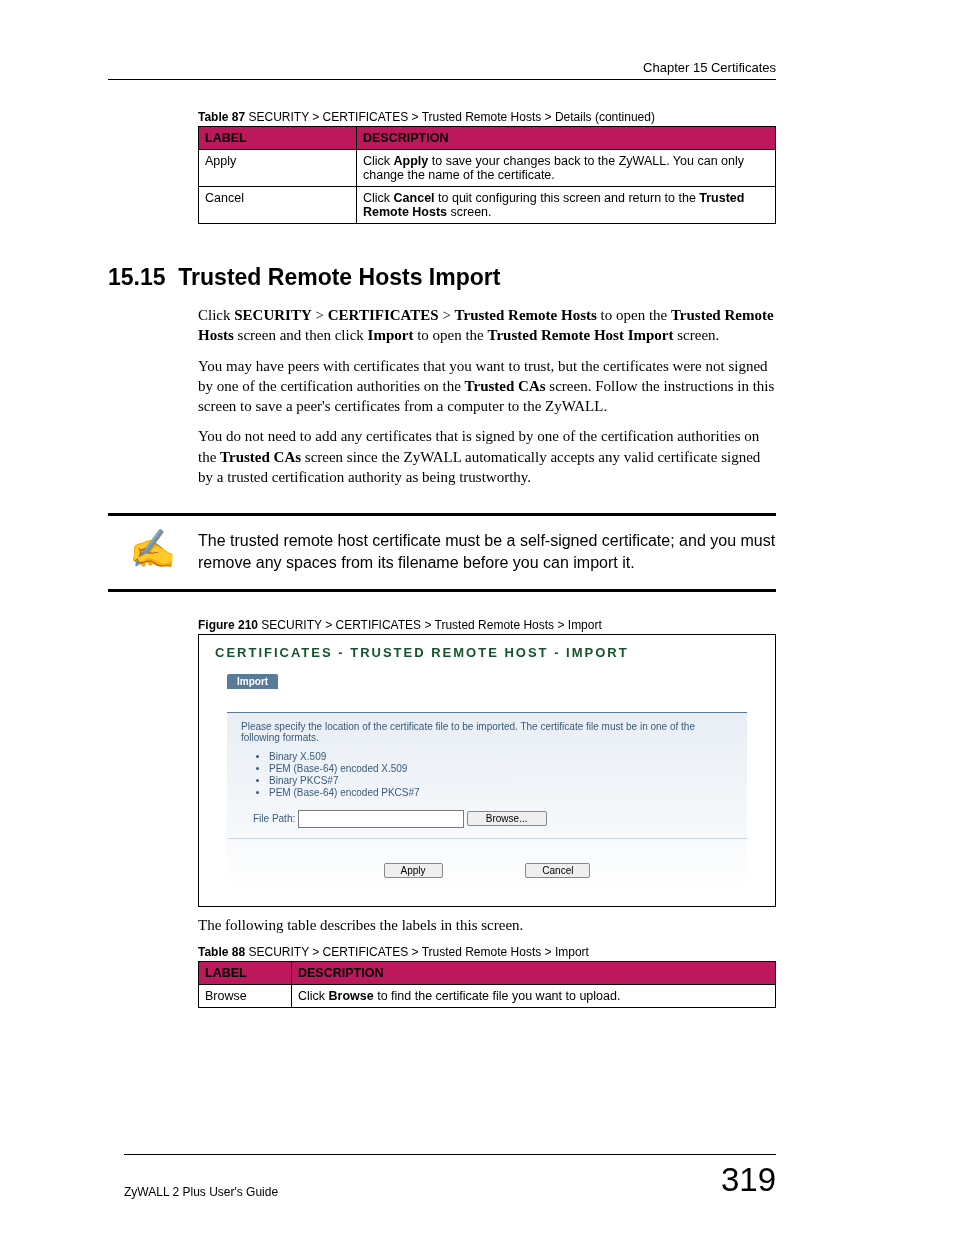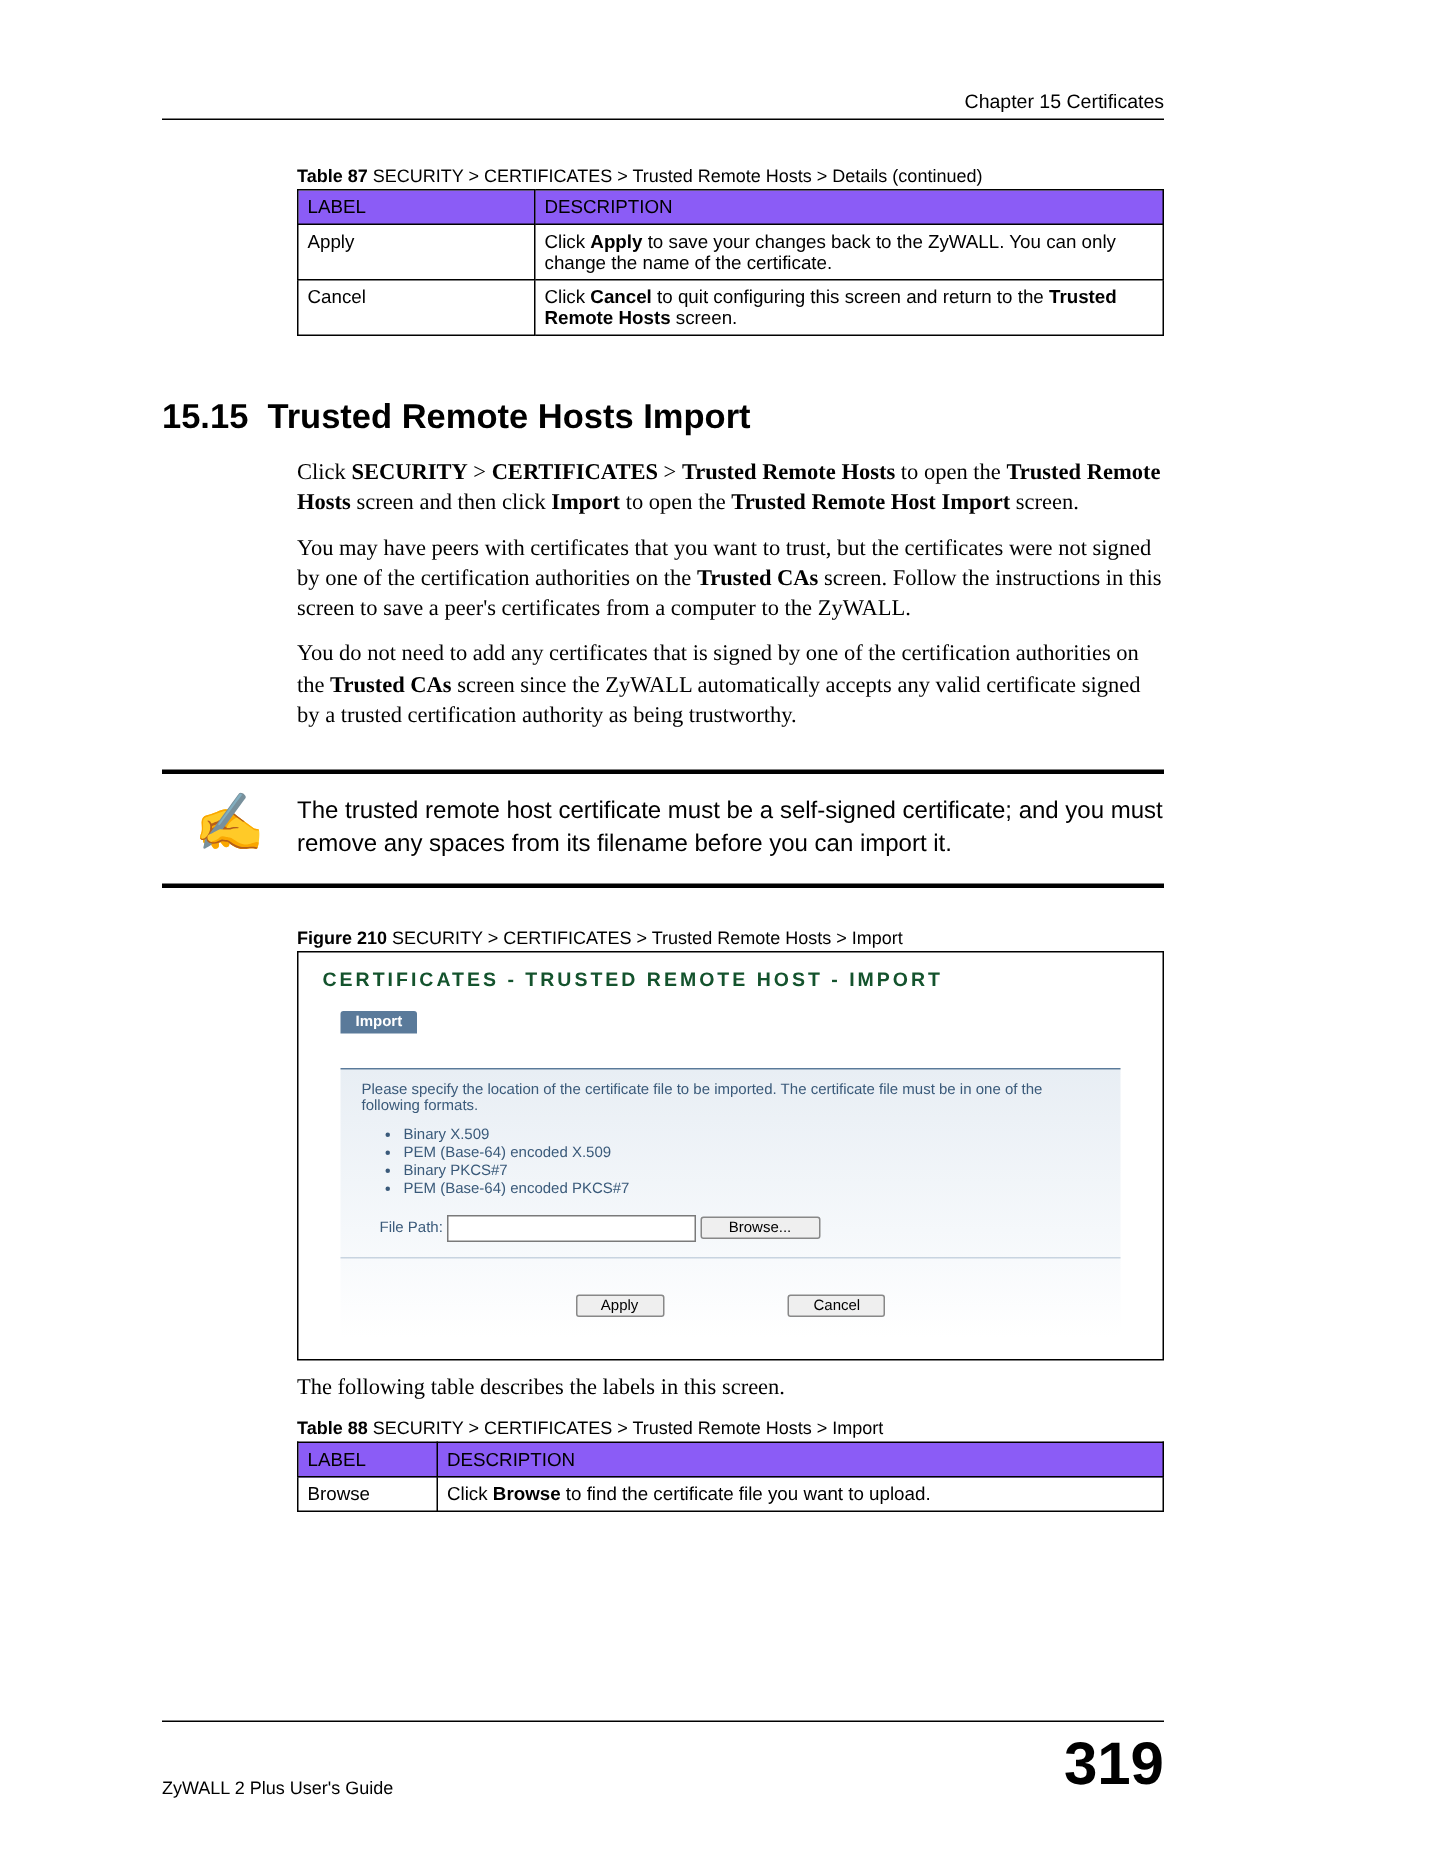--- a/index.html
+++ b/index.html
@@ -38,22 +38,22 @@
     margin-left: 90px;
     font-size: 12.5px;
   }
   table.def-table th, table.def-table td {
     border: 1px solid #000;
     padding: 4px 6px;
     vertical-align: top;
     text-align: left;
   }
   table.def-table th {
-    font-weight: normal;
-    background: #8b5cf6;
+    font-weight: bold;
+    background: #be185d;
   }
   .col-label { width: 145px; }
   .col-label2 { width: 80px; }
   h2.section-heading {
     font-size: 23px;
     font-weight: bold;
     margin: 40px 0 14px 0;
   }
   .body-para {
     font-family: "Times New Roman", Times, serif;
@@ -157,30 +157,30 @@
   }
   .panel-actions .win-btn { margin: 0 40px; padding: 1px 16px;}
   .panel-divider {
     border: none;
     border-top: 1px solid #c8d4e0;
     margin: 10px -14px 0 -14px;
   }
   .footer {
     position: absolute;
     bottom: 36px;
-    left: 108px;
+    left: 124px;
     right: 90px;
     border-top: 1px solid #000;
     padding-top: 6px;
     display: flex;
     justify-content: space-between;
     align-items: flex-end;
   }
   .footer-left { font-size: 12px; }
-  .footer-right { font-size: 40px; font-weight: bold; }
+  .footer-right { font-size: 33px; font-weight: normal; }
 </style>
 </head>
 <body>
 
 <div class="page">
 
   <div class="chapter-line">Chapter 15 Certificates</div>
   <hr class="top-rule">
 
   <div class="table-caption">

